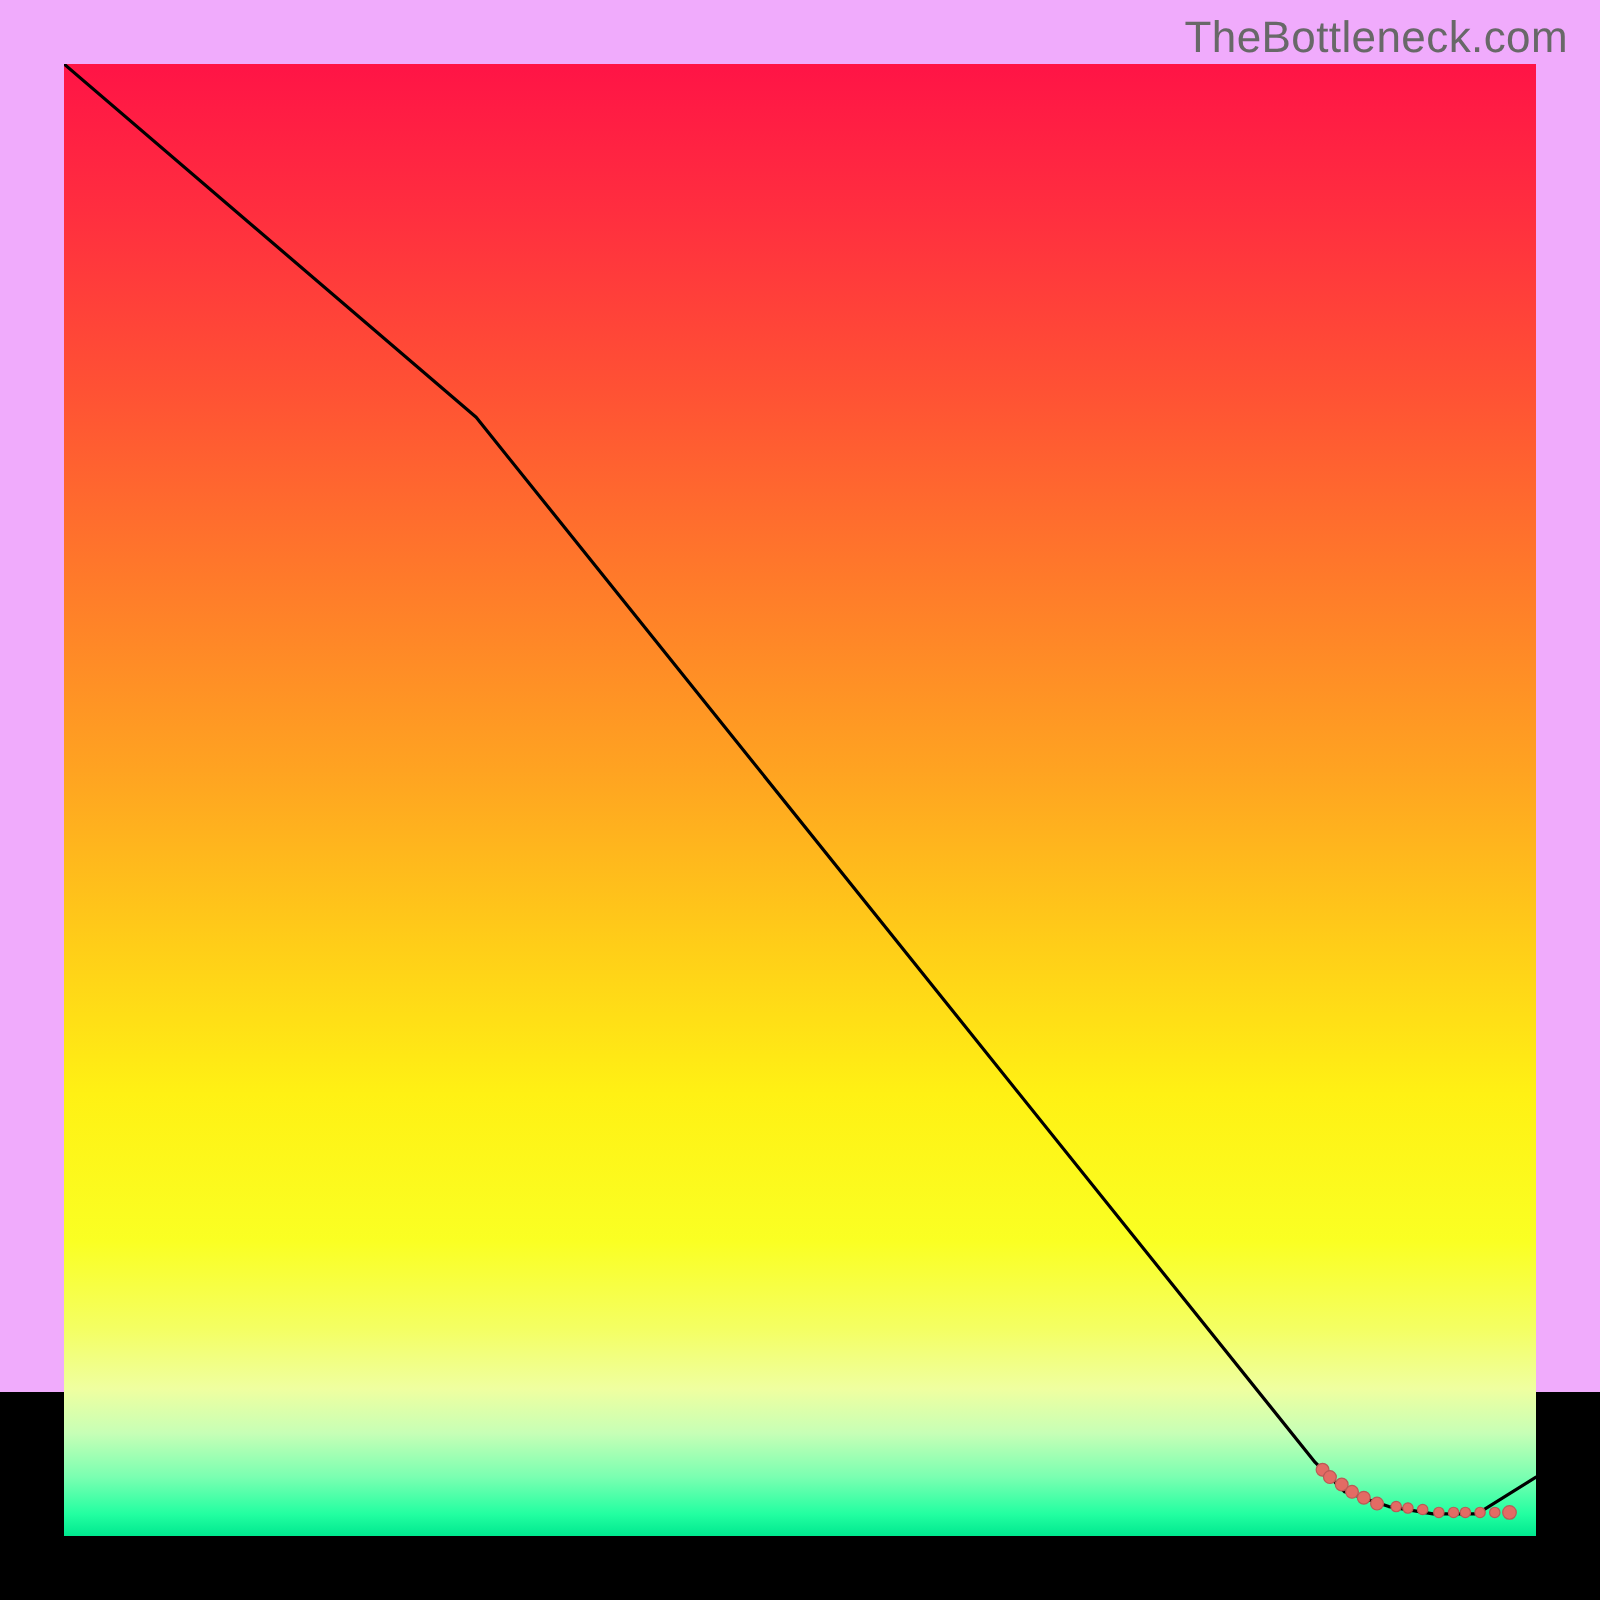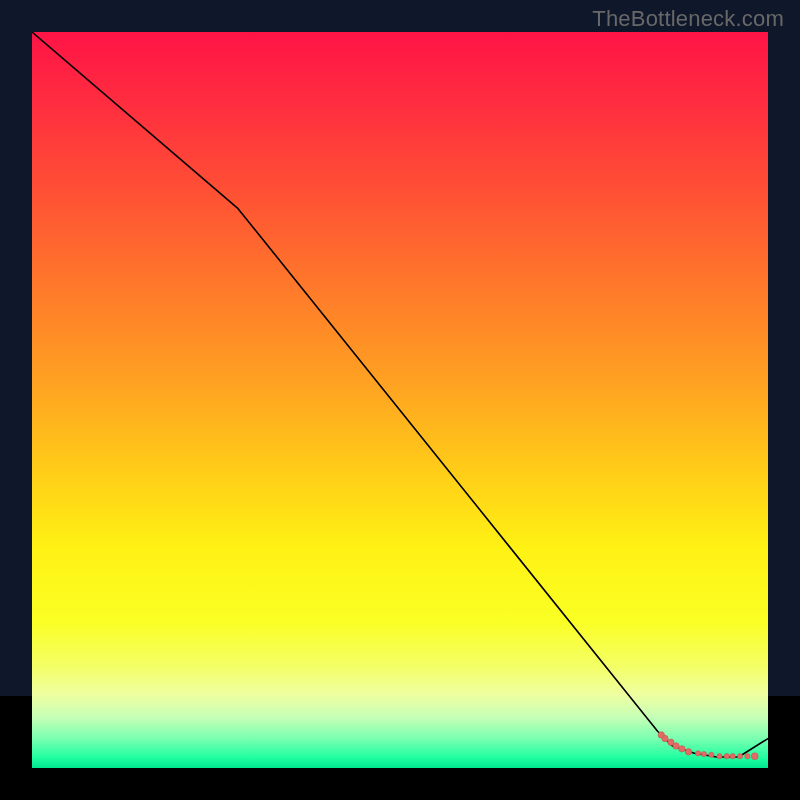--- a/index.html
+++ b/index.html
@@ -7,21 +7,21 @@
     padding: 0;
     width: 800px;
     height: 800px;
     overflow: hidden;
     background: #000;
   }
   .frame {
     position: relative;
     width: 800px;
     height: 696px;
-    background: #0f172a;
+    background: #f0abfc;
   }
   .watermark {
     position: absolute;
     top: 6px;
     right: 16px;
     font-family: Arial, Helvetica, sans-serif;
     font-size: 22px;
     font-weight: 500;
     color: #686868;
     letter-spacing: 0.2px;

